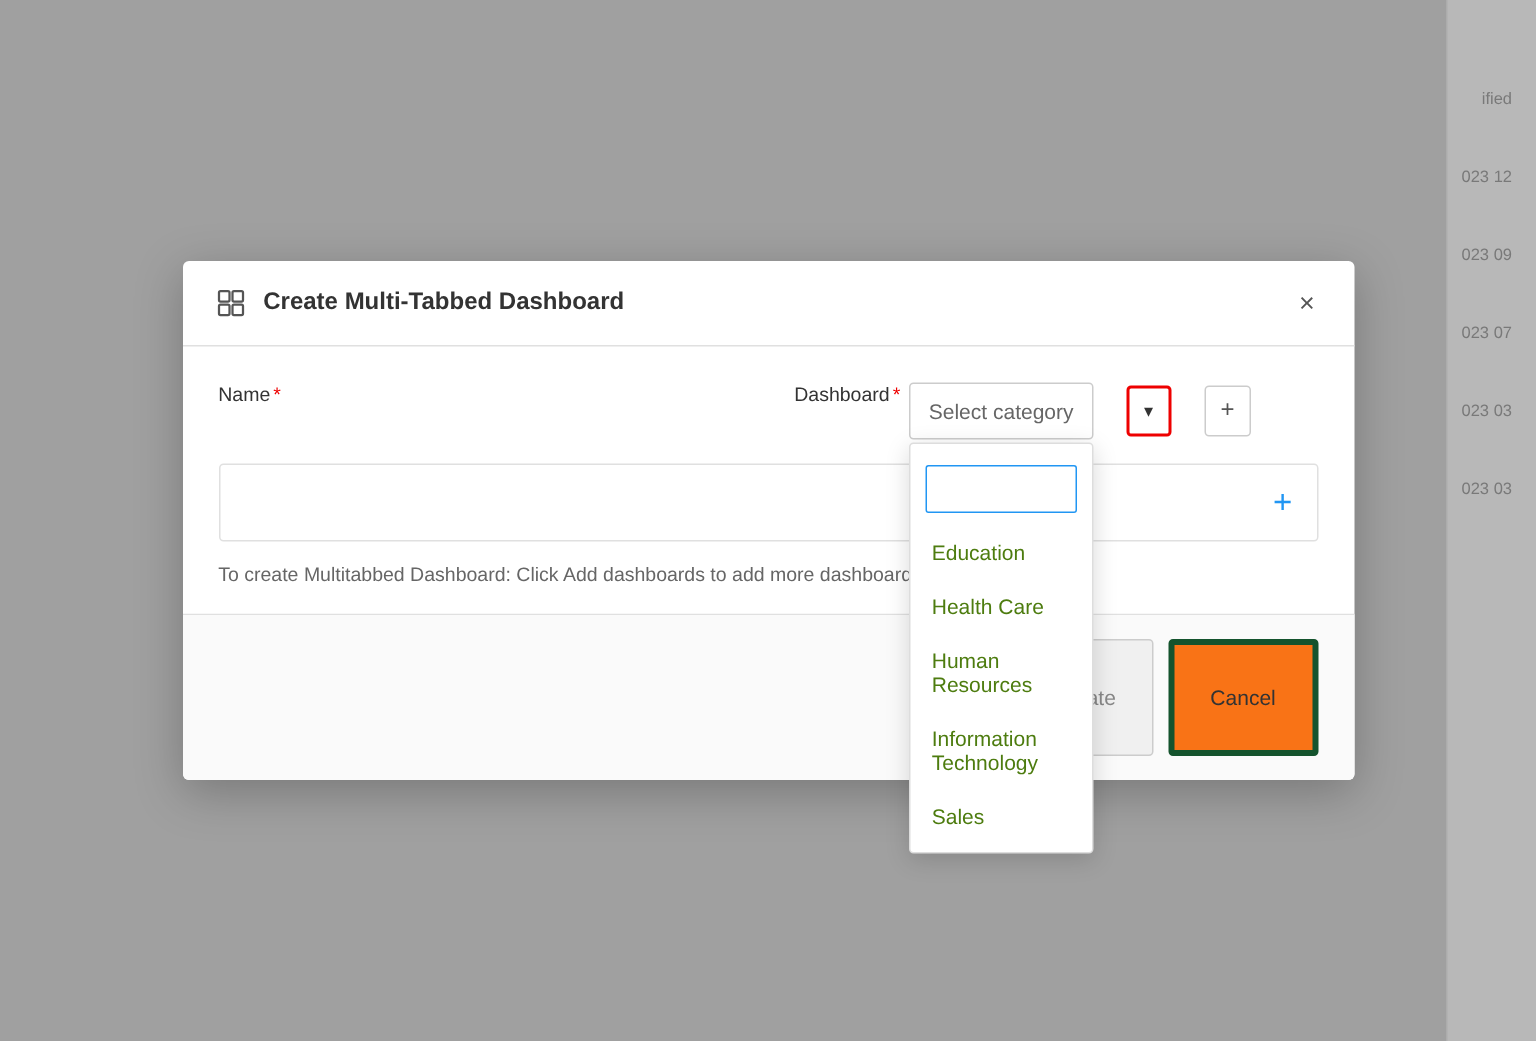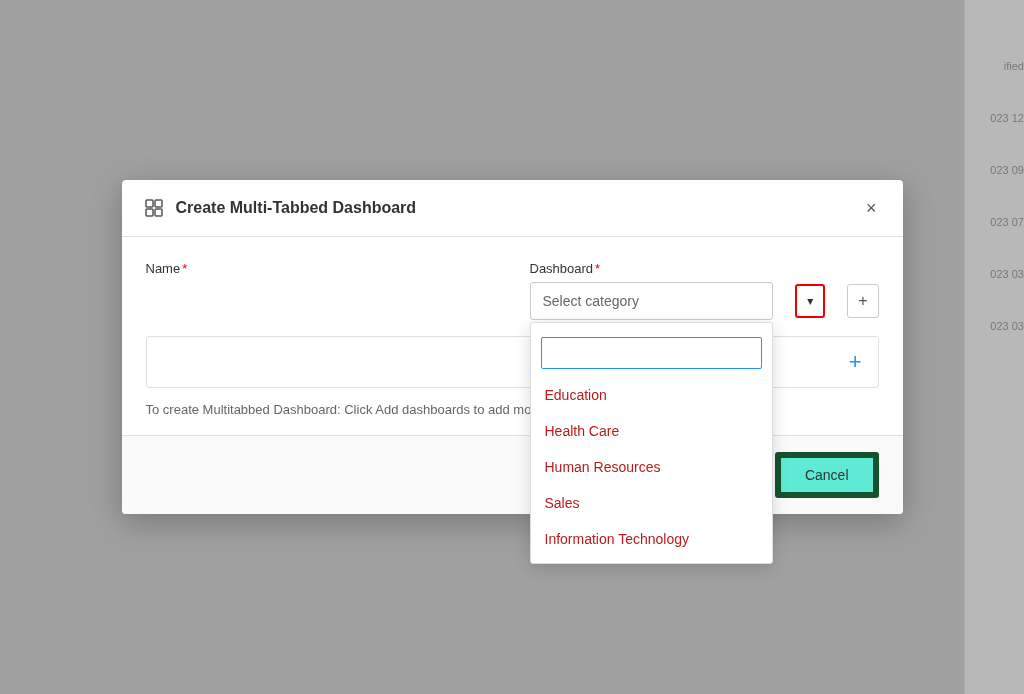--- a/index.html
+++ b/index.html
@@ -38,21 +38,21 @@
       border-left: 1px solid #ddd;
       display: flex;
       flex-direction: column;
       padding-top: 60px;
       gap: 40px;
     }
 
     .bg-list-item {
       font-size: 11px;
       color: #888;
-      padding-right: 0;
+      padding-right: 16px;
       text-align: right;
     }
 
     .modal-overlay {
       position: absolute;
       inset: 0;
       background: rgba(100,100,100,0.4);
       display: flex;
       align-items: center;
       justify-content: center;
@@ -108,21 +108,21 @@
     }
 
     .form-row {
       display: flex;
       gap: 24px;
       align-items: flex-start;
     }
 
     .form-group {
       display: flex;
-      flex-direction: column;
+      flex-direction: row;
       gap: 6px;
     }
 
     .form-group-name {
       flex: 0 0 360px;
     }
 
     .form-group-category {
       flex: 1;
     }
@@ -227,21 +227,21 @@
       border-radius: 2px;
       padding: 7px 10px;
       font-size: 14px;
       outline: none;
     }
 
     .dropdown-item {
       padding: 10px 14px;
       cursor: pointer;
       font-size: 14px;
-      color: #b91c1c;
+      color: #4d7c0f;
     }
 
     .add-tab-row {
       margin-top: 16px;
       border: 1px solid #e0e0e0;
       border-radius: 3px;
       padding: 12px 16px;
       display: flex;
       align-items: center;
       justify-content: flex-end;
@@ -277,24 +277,24 @@
       padding: 9px 24px;
       border: 1px solid #ccc;
       border-radius: 3px;
       background: #f0f0f0;
       color: #888;
       font-size: 14px;
       cursor: not-allowed;
     }
 
     .btn-cancel {
-      padding: 9px 24px;
-      border: 6px solid #14532d;
-      border-radius: 3px;
-      background: #5eead4;
+      padding: 27px 24px;
+      border: 4px solid #14532d;
+      border-radius: 3px;
+      background: #f97316;
       color: #333;
       font-size: 14px;
       cursor: pointer;
     }
   </style>
 </head>
 <body>
 
 <div class="backdrop">
 
@@ -342,22 +342,22 @@
                   <span>Select category</span>
                 </div>
 
                 <div class="dropdown-menu">
                   <div class="dropdown-search-wrapper">
                     <input class="dropdown-search" type="text" placeholder="" style="">
                   </div>
                   <div class="dropdown-item">Education</div>
                   <div class="dropdown-item">Health Care</div>
                   <div class="dropdown-item">Human Resources</div>
+                  <div class="dropdown-item">Information Technology</div>
                   <div class="dropdown-item">Sales</div>
-                  <div class="dropdown-item">Information Technology</div>
                 </div>
               </div>
               <button class="category-dropdown-btn">
                 <span>▾</span>
               </button>
               <button class="category-add-btn">
                 <span>+</span>
               </button>
             </div>
           </div>

